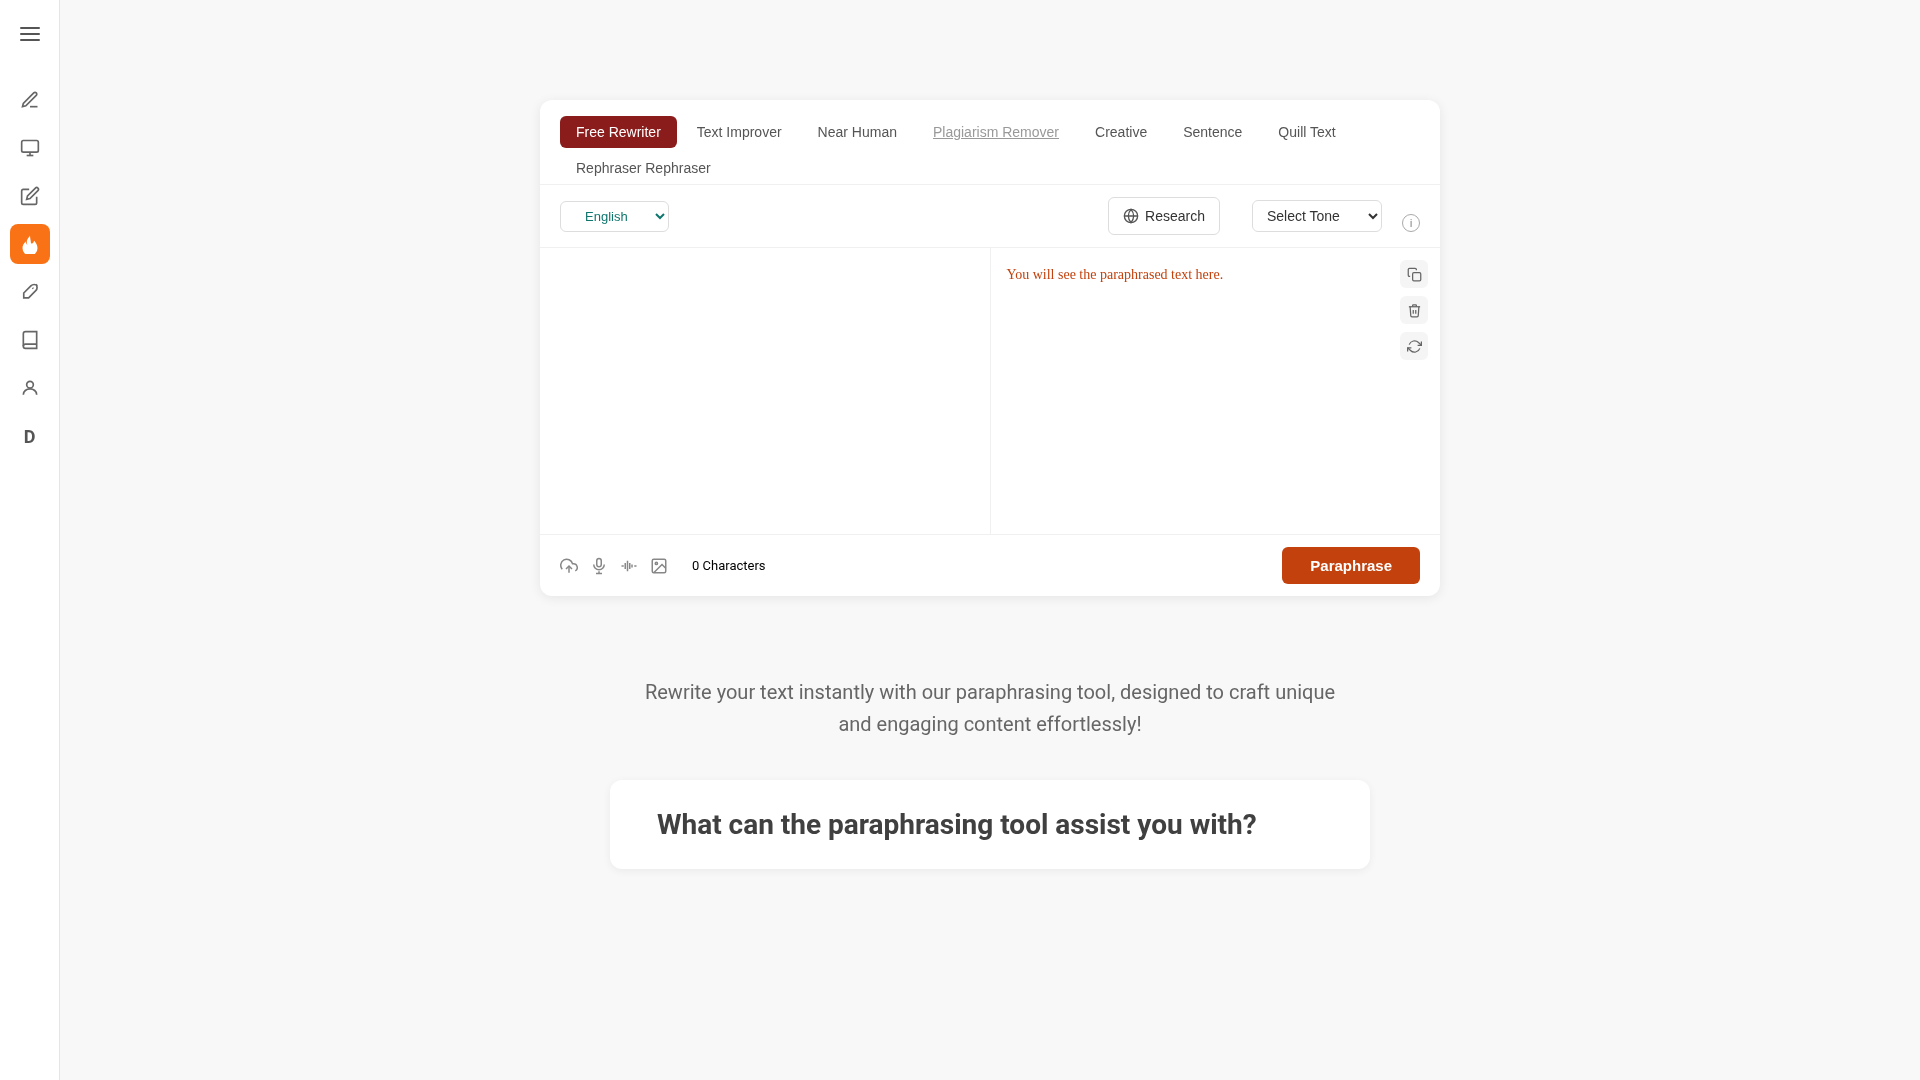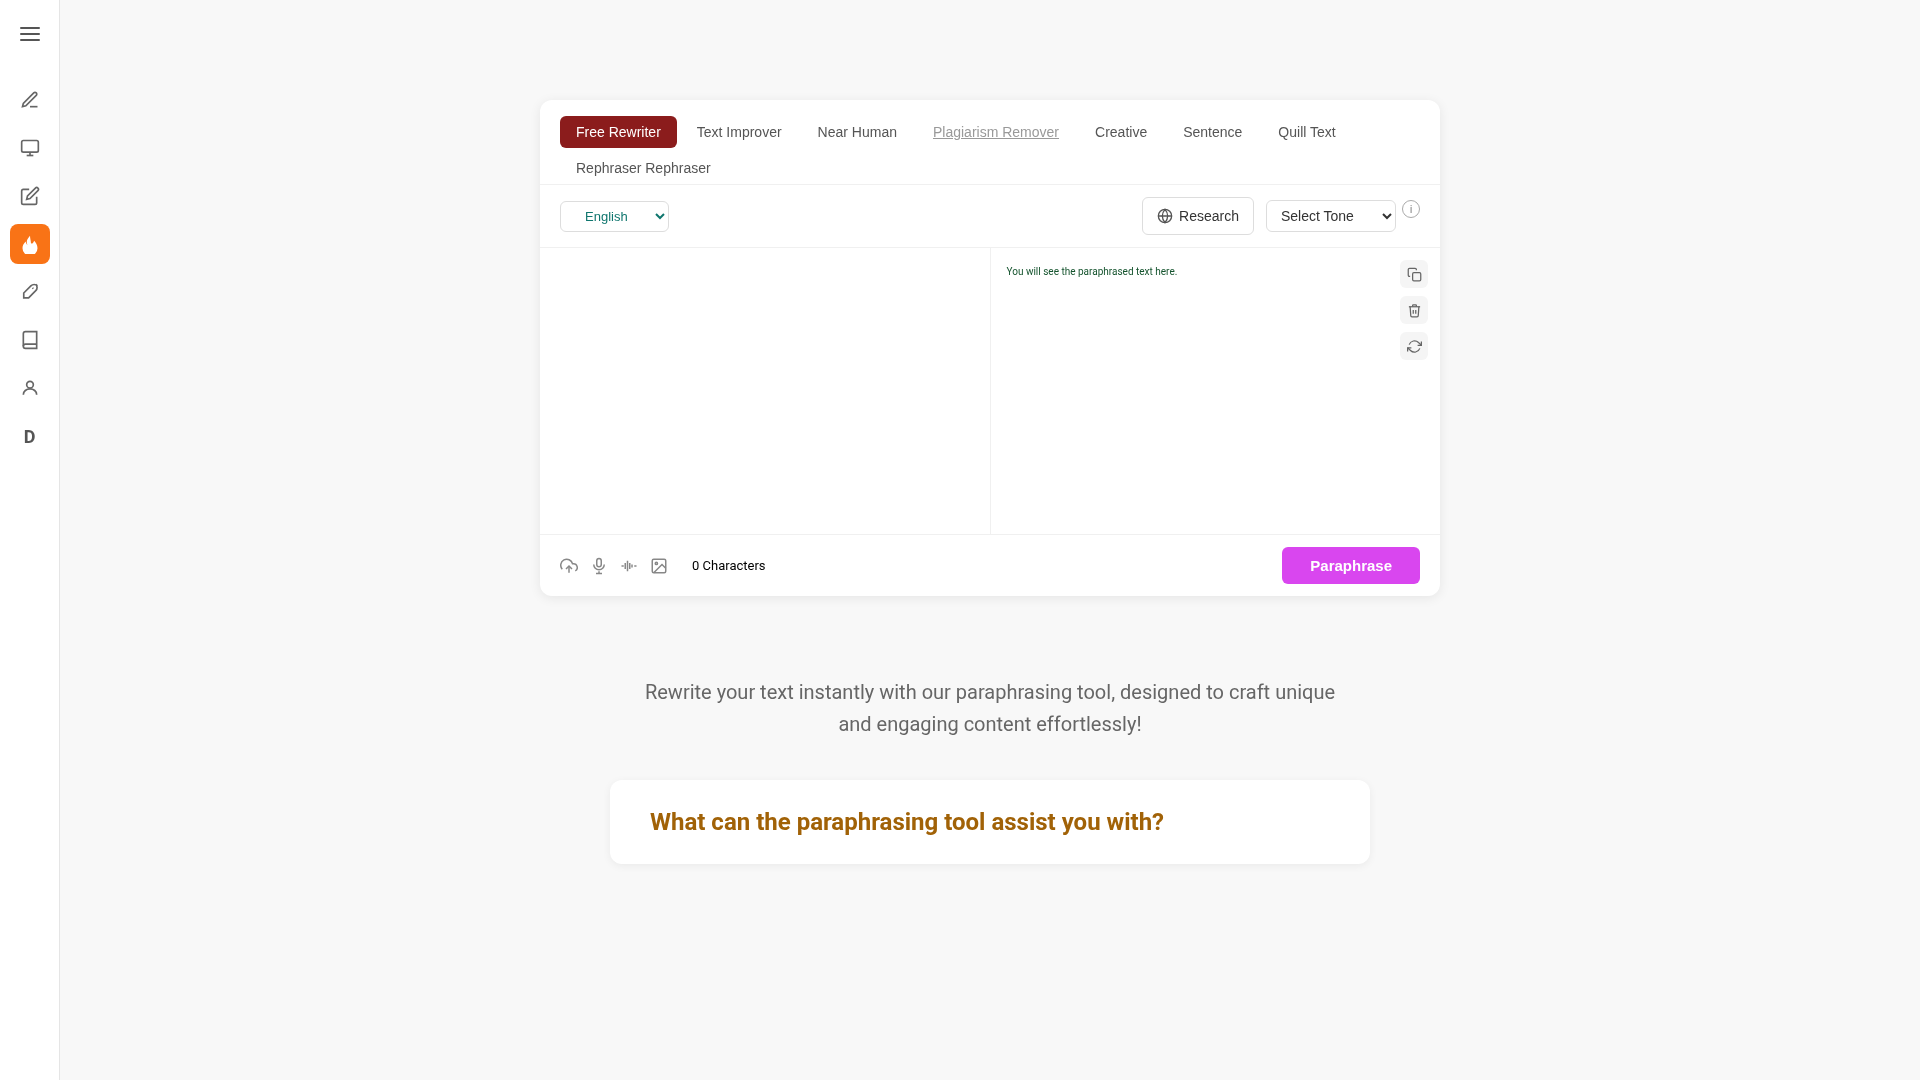--- a/index.html
+++ b/index.html
@@ -145,22 +145,23 @@
       color: #333;
       margin-left: auto;
     }
     .research-btn svg {
       width: 16px;
       height: 16px;
       color: #555;
     }
     .tone-select-wrap {
       display: flex;
-      align-items: flex-start;
-      gap: 6px;
+      align-items: flex-end;
+      gap: 20px;
+      margin-left: 20px;
     }
     .tone-select {
       padding: 6px 10px;
       border: 1px solid #ddd;
       border-radius: 6px;
       font-size: 14px;
       color: #333;
       background: #fff;
       cursor: pointer;
       min-width: 130px;
@@ -198,23 +199,24 @@
       color: #333;
       line-height: 1.6;
       background: transparent;
     }
     .output-pane {
       flex: 1;
       padding: 16px;
       position: relative;
     }
     .output-placeholder {
-      font-size: 10px;
-      color: #14532d;
+      font-size: 14px;
+      color: #c2410c;
       line-height: 1.6;
+      font-family: Liberation Serif, serif;
     }
     .output-actions {
       position: absolute;
       top: 12px;
       right: 12px;
       display: flex;
       flex-direction: column;
       gap: 8px;
     }
     .output-action-btn {
@@ -254,21 +256,21 @@
       cursor: pointer;
     }
     .char-count {
       font-size: 13px;
       color: #000000;
       margin-left: 8px;
     }
     .paraphrase-btn {
       margin-left: auto;
       padding: 10px 28px;
-      background: #d946ef;
+      background: #c2410c;
       color: #fff;
       border: none;
       border-radius: 6px;
       font-size: 15px;
       font-weight: 600;
       cursor: pointer;
     }
 
     
     .info-section {
@@ -292,23 +294,24 @@
     
     .sub-card {
       background: #fff;
       border-radius: 12px;
       padding: 28px 40px;
       max-width: 760px;
       margin: 20px auto 0;
       box-shadow: 0 2px 8px rgba(0,0,0,0.06);
     }
     .sub-card h3 {
-      font-size: 24px;
+      font-size: 28px;
       font-weight: 700;
-      color: #a16207;
+      color: #404040;
+      margin-left: 7px;
     }
   </style>
 </head>
 <body>
 
 <div class="sidebar">
   <div class="sidebar-menu-btn">
     <span></span>
       <span></span>
       <span></span>

